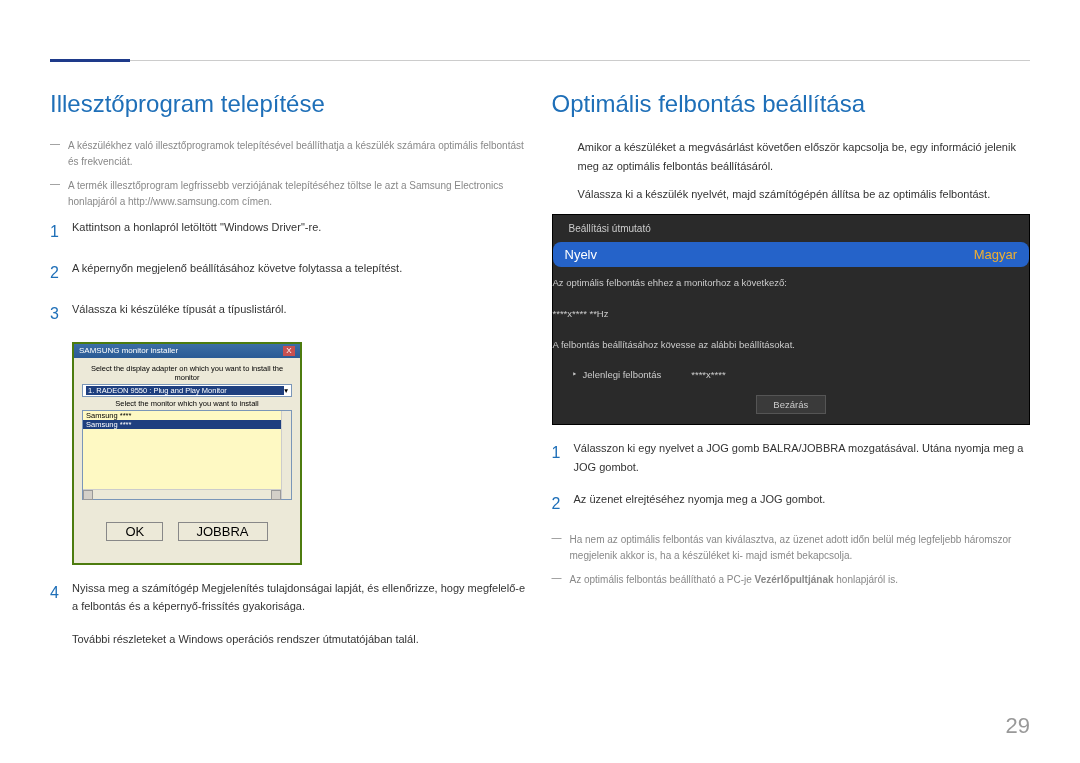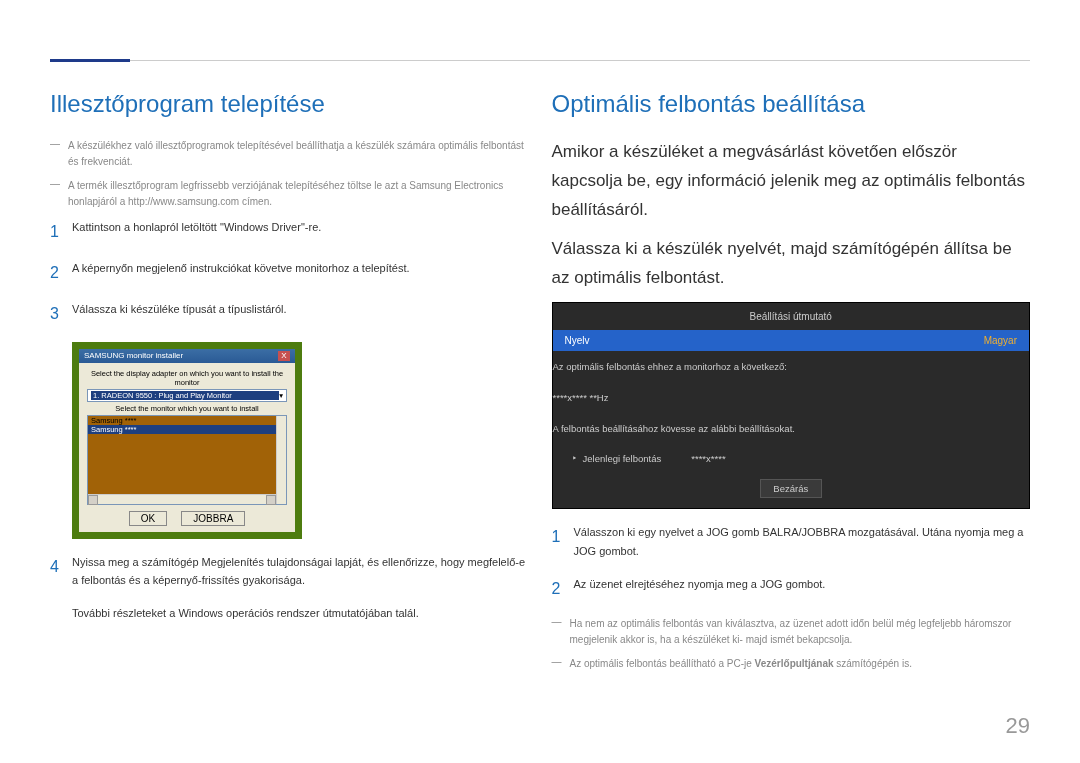--- a/index.html
+++ b/index.html
@@ -68,21 +68,21 @@
   }
   .step-num {
     color: #1e6fb8;
     font-size: 16px;
     font-weight: 400;
     width: 22px;
     flex-shrink: 0;
   }
   .installer {
     width: 230px;
-    border: 7px solid #4d7c0f;
+    border: 2px solid #4d7c0f;
     background: #ece9d8;
     font-size: 8px;
     font-family: Tahoma, sans-serif;
     margin: 8px 0 14px 22px;
   }
   .installer-title {
     background: linear-gradient(to bottom,#3b6ea5,#2a5a95);
     color: #fff;
     padding: 2px 5px;
     display: flex;
@@ -102,65 +102,65 @@
   .installer-body { padding: 4px 8px 6px; color: #000; }
   .inst-label { text-align: center; margin: 2px 0; font-size: 7.5px; }
   .inst-select {
     background: #fff; border: 1px solid #7a96b8;
     padding: 1px 3px; font-size: 7.5px;
     display: flex; justify-content: space-between; align-items: center;
     margin-bottom: 2px;
   }
   .inst-highlight { background: #1e3f7f; color: #fff; }
   .inst-list {
-    background: #a16207; border: 1px solid #7a96b8;
+    background: #fef9c3; border: 1px solid #7a96b8;
     height: 90px; margin-top: 2px; padding: 0;
     position: relative;
   }
   .inst-list-item { padding: 0 3px; font-size: 7.5px; border-bottom: 0; }
   .inst-list .inst-highlight { display: block; }
   .inst-scroll {
     position: absolute; bottom: 0; left: 0; right: 10px;
     height: 10px; background: #ece9d8; border-top: 1px solid #ccc;
     display: flex; justify-content: space-between;
   }
   .inst-scroll span { width: 10px; height: 10px; background: #d4d0c8; border: 1px solid #999; }
   .inst-vscroll {
     position: absolute; top: 0; bottom: 0; right: 0; width: 10px;
     background: #ece9d8; border-left: 1px solid #ccc;
   }
   .inst-btns { text-align: center; margin-top: 6px; }
   .inst-btn {
     display: inline-block; border: 1px solid #888; background: #ece9d8;
-    padding: 1px 11px; font-size: 10px; margin: 0 6px;
+    padding: 1px 18px; font-size: 13px; margin: 16px 6px;
   }
   .substep { padding-left: 22px; font-size: 11px; color: #333; line-height:1.7; margin-bottom: 10px; }
-  .body-text { font-size: 17px; color: #333; line-height: 1.7; margin-bottom: 10px; }
+  .body-text { font-size: 11px; color: #333; line-height: 1.7; margin-bottom: 10px; margin-left: 26px; }
 
   .osd {
     background: #2a2a2a;
     border: 1px solid #000;
     color: #ccc;
     font-size: 10px;
     width: 100%;
     margin: 10px 0 14px;
     padding-bottom: 10px;
   }
-  .osd-title { text-align: center; padding: 8px 16px; font-size: 10px; }
+  .osd-title { text-align: left; padding: 8px 16px; font-size: 10px; }
   .osd-lang {
     background: #2563c9; color: #fff;
     display: flex; justify-content: space-between;
-    padding: 5px 12px; font-size: 10px;
+    padding: 5px 12px; font-size: 13px; border-radius: 8px;
   }
   .osd-lang span:last-child { color: #f0b030; }
   .osd-line { text-align: left; padding: 10px 0; font-size: 9.5px; }
   .osd-res { display: flex; gap: 30px; padding: 6px 20px; align-items: baseline; font-size: 9.5px; }
   .osd-bullet::before { content: '‣'; margin-right: 6px; font-size: 11px; }
   .osd-close {
-    display: block; width: 62px; margin: 8px auto 0;
+    display: block; width: 70px; margin: 8px auto 0;
     background: #3a3a3a; border: 1px solid #555;
     text-align: center; padding: 3px 0; font-size: 9.5px; color: #ccc;
   }
   .strong { font-weight: bold; }
   .page-num {
     position: absolute;
     bottom: 24px;
     right: 50px;
     font-size: 22px;
     color: #999;
@@ -178,21 +178,21 @@
 
     <div class="dash-note">A készülékhez való illesztőprogramok telepítésével beállíthatja a készülék számára optimális felbontást és frekvenciát.</div>
     <div class="dash-note">A termék illesztőprogram legfrissebb verziójának telepítéséhez töltse le azt a Samsung Electronics honlapjáról a http://www.samsung.com címen.</div>
 
     <div class="step">
       <div class="step-num">1</div>
       <div>Kattintson a honlapról letöltött "Windows Driver"-re.</div>
     </div>
     <div class="step">
       <div class="step-num">2</div>
-      <div>A képernyőn megjelenő instrukciókat követve monitorhoz a telepítést.</div>
+      <div>A képernyőn megjelenő beállításához követve folytassa a telepítést.</div>
     </div>
     <div class="step">
       <div class="step-num">3</div>
       <div>Válassza ki készüléke típusát a típuslistáról.</div>
     </div>
 
     <div class="installer">
       <div class="installer-title">
         <span>SAMSUNG monitor installer</span>
         <span class="x">X</span>
@@ -253,18 +253,18 @@
       <div class="step-num">1</div>
       <div>Válasszon ki egy nyelvet a JOG gomb BALRA/JOBBRA mozgatásával. Utána nyomja meg a JOG gombot.</div>
     </div>
     <div class="step">
       <div class="step-num">2</div>
       <div>Az üzenet elrejtéséhez nyomja meg a JOG gombot.</div>
     </div>
 
     <div class="dash-note">Ha nem az optimális felbontás van kiválasztva, az üzenet adott időn belül még legfeljebb háromszor megjelenik akkor is, ha a készüléket ki- majd ismét bekapcsolja.</div>
     <div class="dash-note">
-      <span>Az optimális felbontás beállítható a PC-je </span><span class="strong">Vezérlőpultjának</span><span> számítógépén is.</span>
+      <span>Az optimális felbontás beállítható a PC-je </span><span class="strong">Vezérlőpultjának</span><span> honlapjáról is.</span>
     </div>
   </div>
 </div>
 
 <div class="page-num">29</div>
 
 </body></html>

